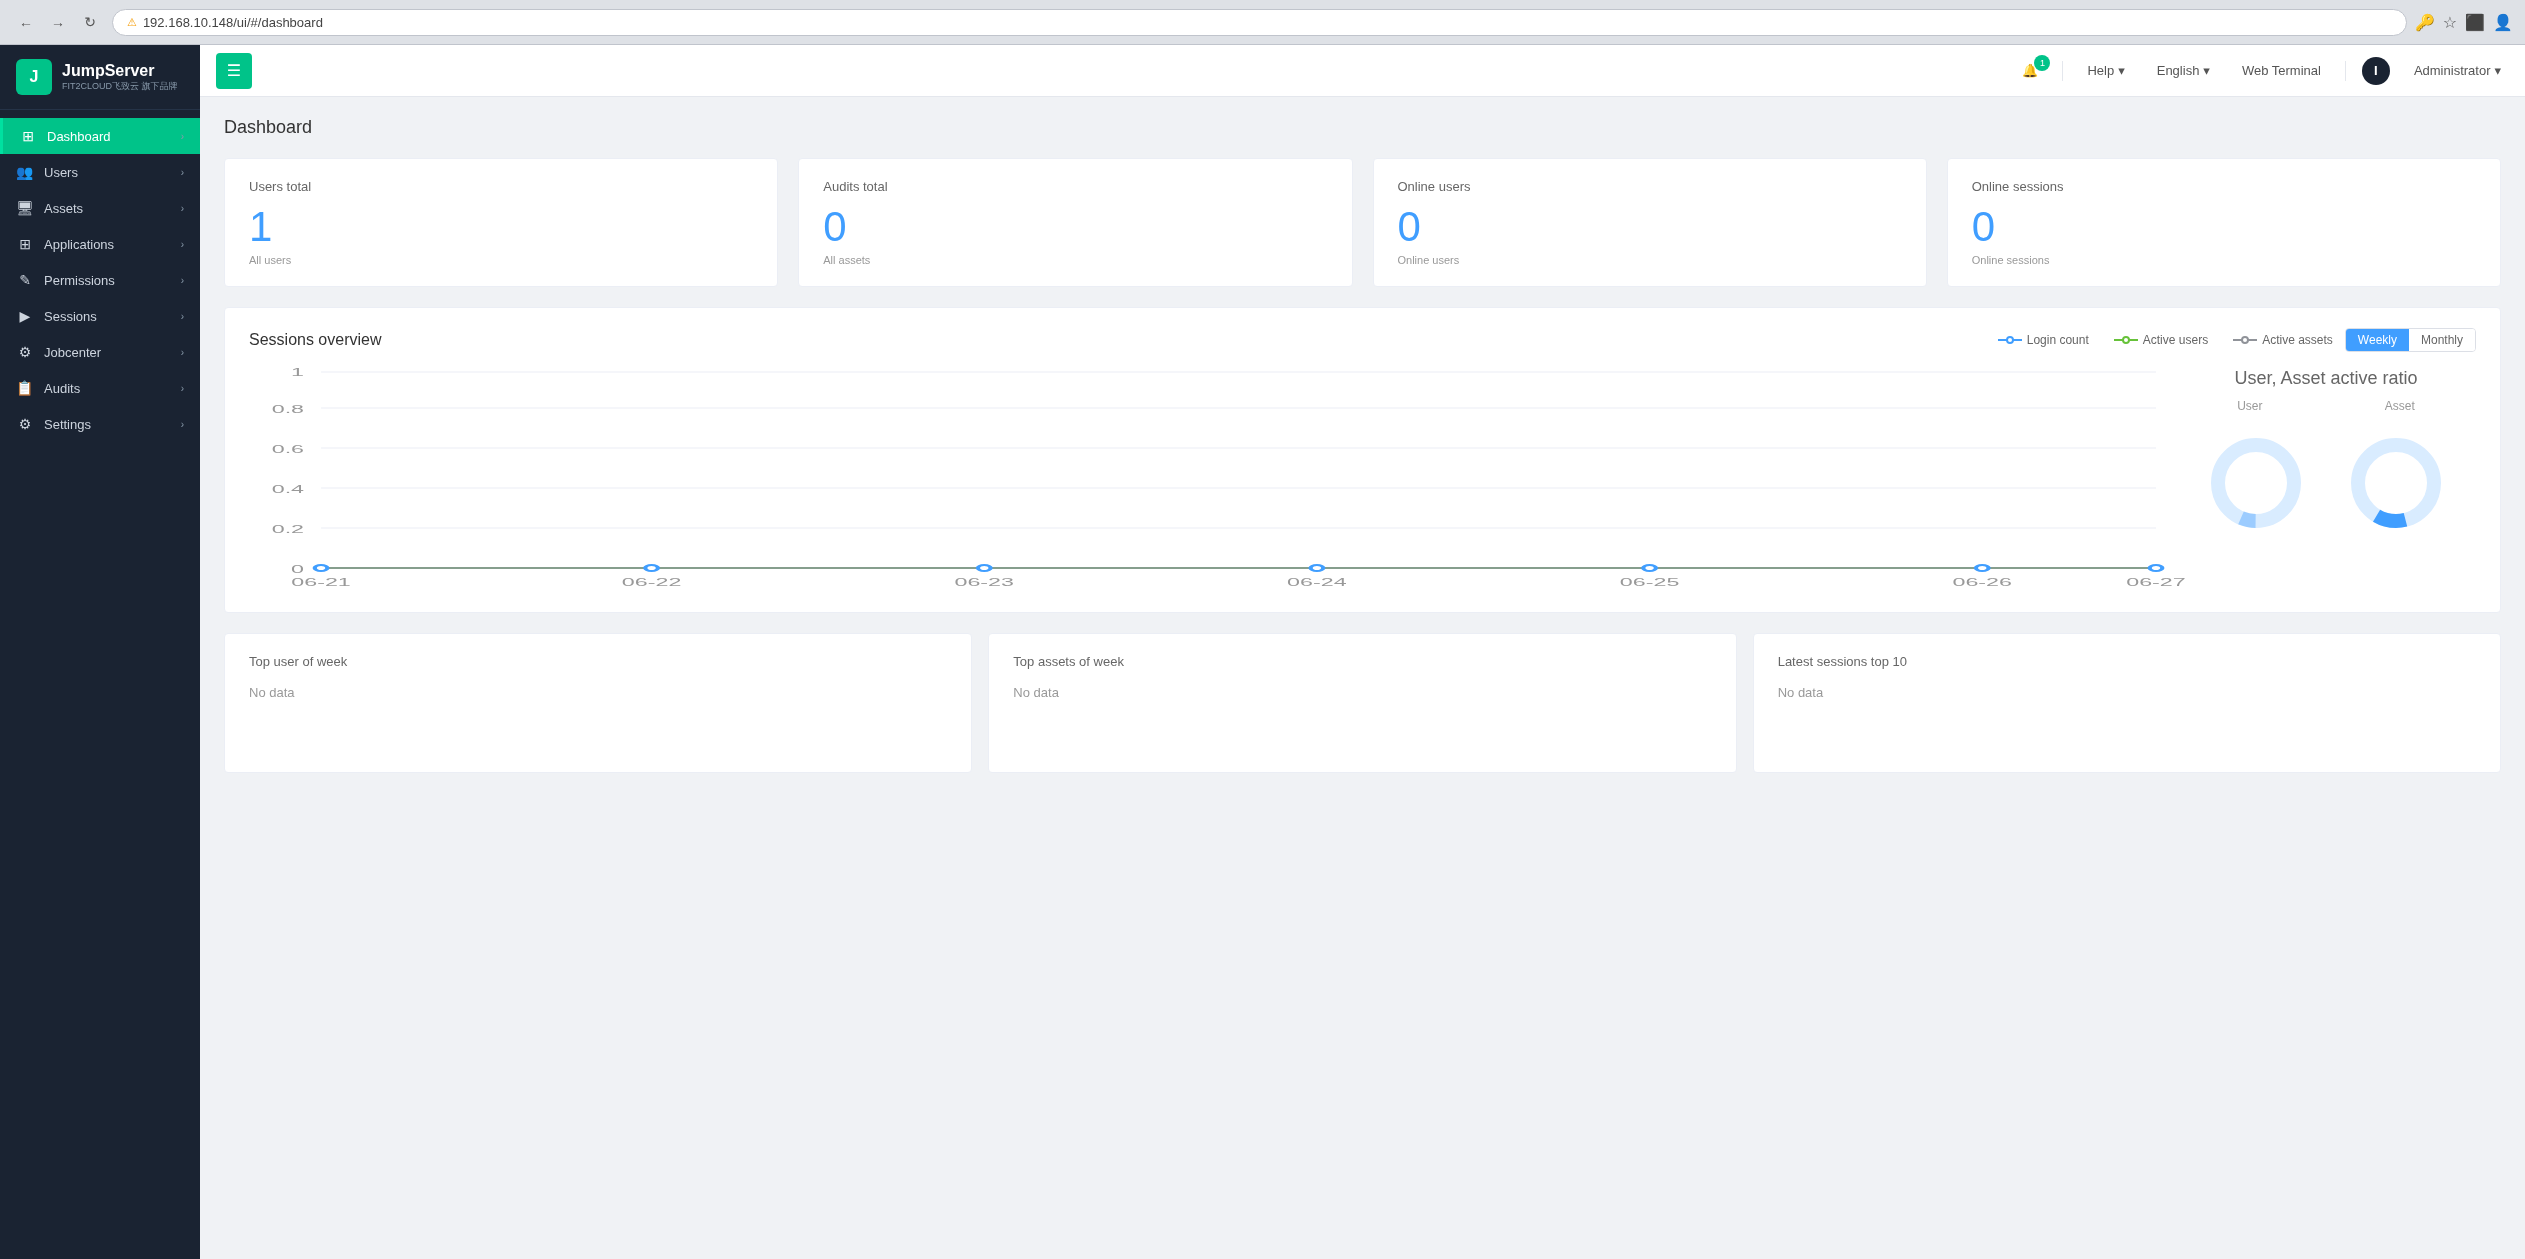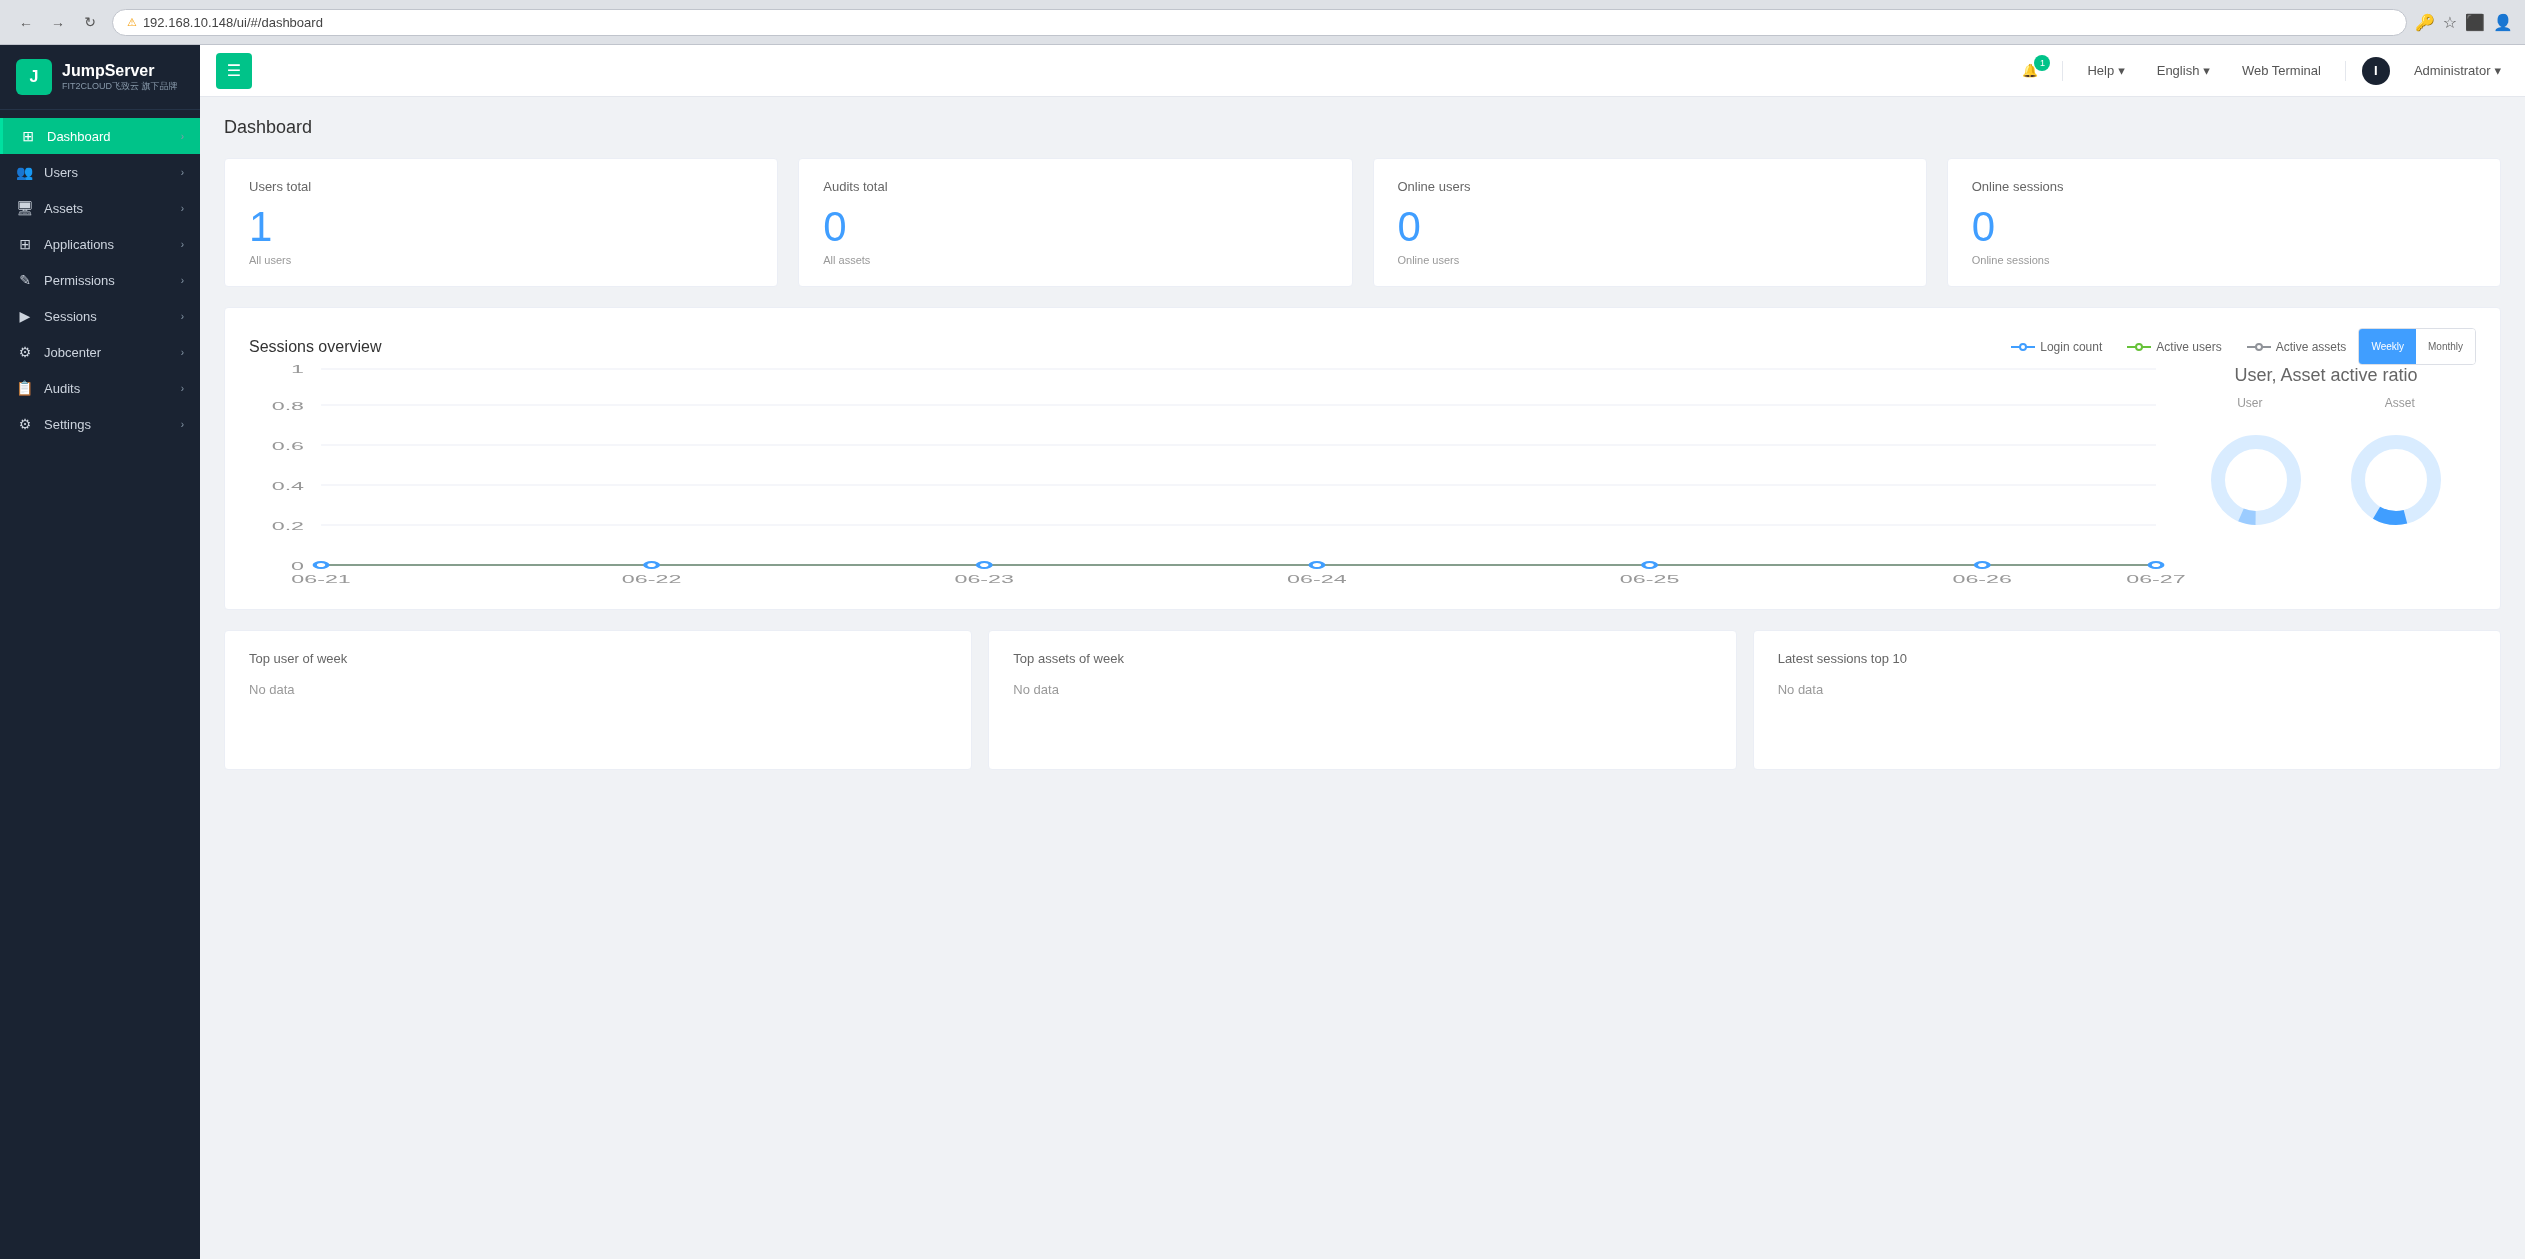--- a/index.html
+++ b/index.html
@@ -48,27 +48,27 @@
 
     
     .stat-cards { display: grid; grid-template-columns: repeat(4, 1fr); gap: 20px; margin-bottom: 20px; }
     .stat-card { background: white; border-radius: 4px; padding: 20px 24px; border: 1px solid #ebeef5; }
     .stat-card-title { font-size: 13px; color: #666; margin-bottom: 12px; font-weight: 500; }
     .stat-card-value { font-size: 42px; color: #409eff; font-weight: 300; line-height: 1; margin-bottom: 6px; }
     .stat-card-sub { font-size: 11px; color: #999; }
 
     
     .sessions-card { background: white; border-radius: 4px; padding: 20px 24px; border: 1px solid #ebeef5; margin-bottom: 20px; }
-    .sessions-header { display: flex; align-items: center; justify-content: space-between; }
+    .sessions-header { display: flex; align-items: center; justify-content: space-between; margin-bottom: 16px; }
     .sessions-title { font-size: 16px; color: #333; font-weight: 400; }
     .sessions-controls { display: flex; align-items: center; gap: 12px; }
     .legend { display: flex; align-items: center; gap: 25px; font-size: 12px; color: #666; }
     .legend-item { display: flex; align-items: center; gap: 5px; }
     .btn-group { display: flex; border: 1px solid #dcdfe6; border-radius: 4px; overflow: hidden; }
-    .btn-group-item { padding: 12px 12px; font-size: 10px; cursor: pointer; border: none; background: white; color: #666; }
+    .btn-group-item { padding: 4px 12px; font-size: 12px; cursor: pointer; border: none; background: white; color: #666; }
     .btn-group-item.active { background: #409eff; color: white; }
 
     
     .chart-container { display: flex; gap: 20px; }
     .chart-main { flex: 1; position: relative; }
     .chart-side { width: 300px; flex-shrink: 0; }
     svg { overflow: visible; }
     .chart-side-title { font-size: 18px; color: #666; margin-bottom: 10px; text-align: center; }
     .chart-side-labels { display: flex; justify-content: space-around; font-size: 12px; color: #999; margin-bottom: 10px; }
     .donut-charts { display: flex; justify-content: space-around; align-items: center; padding: 10px; }

